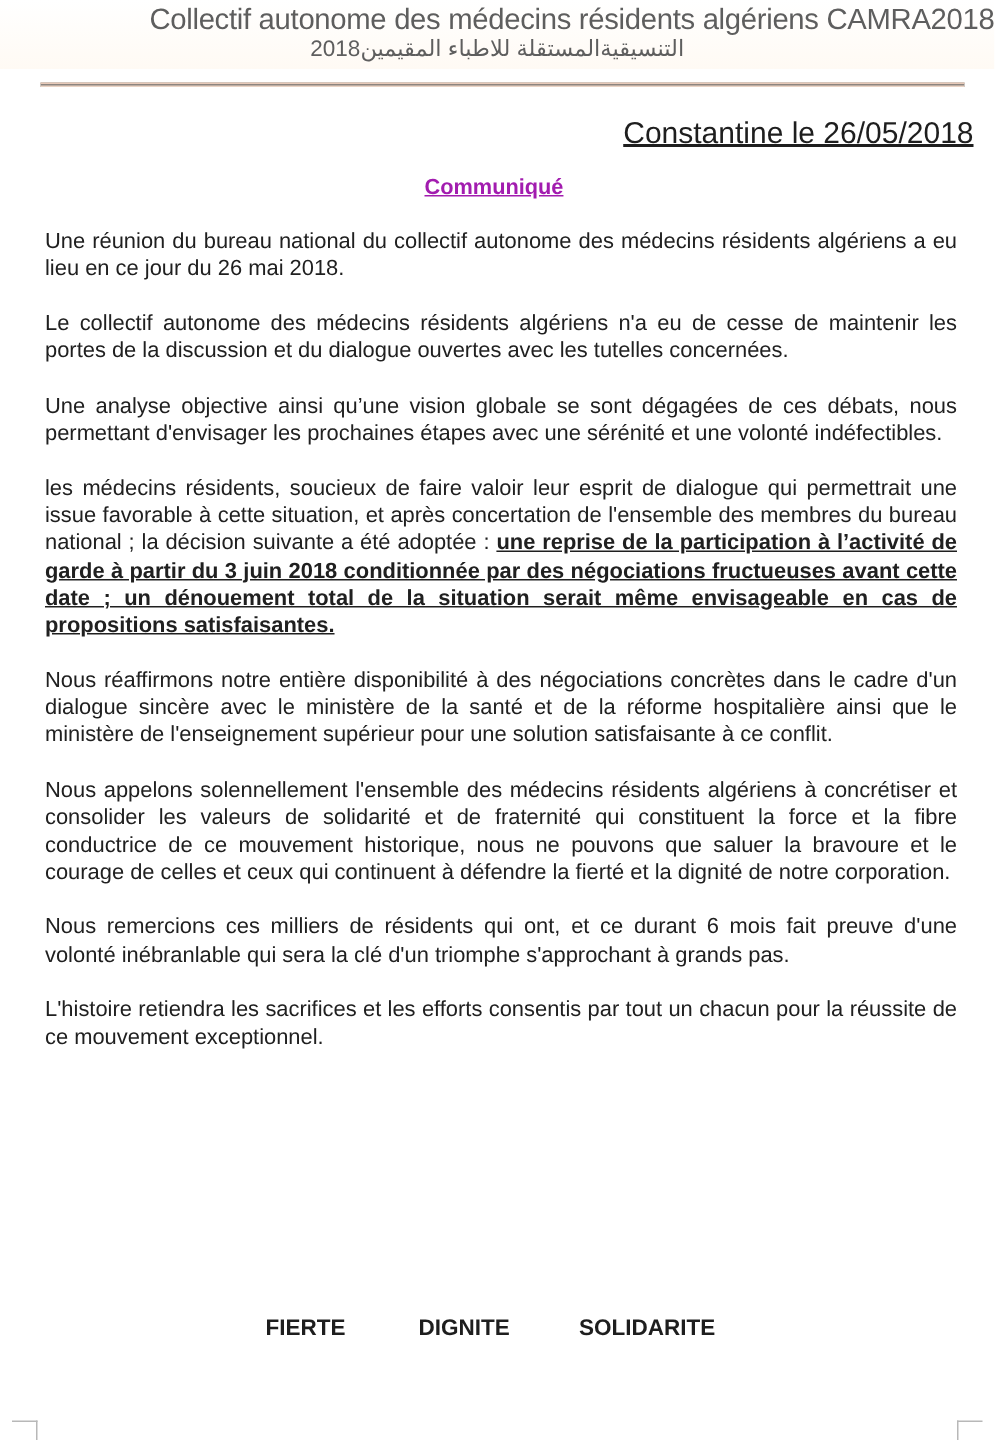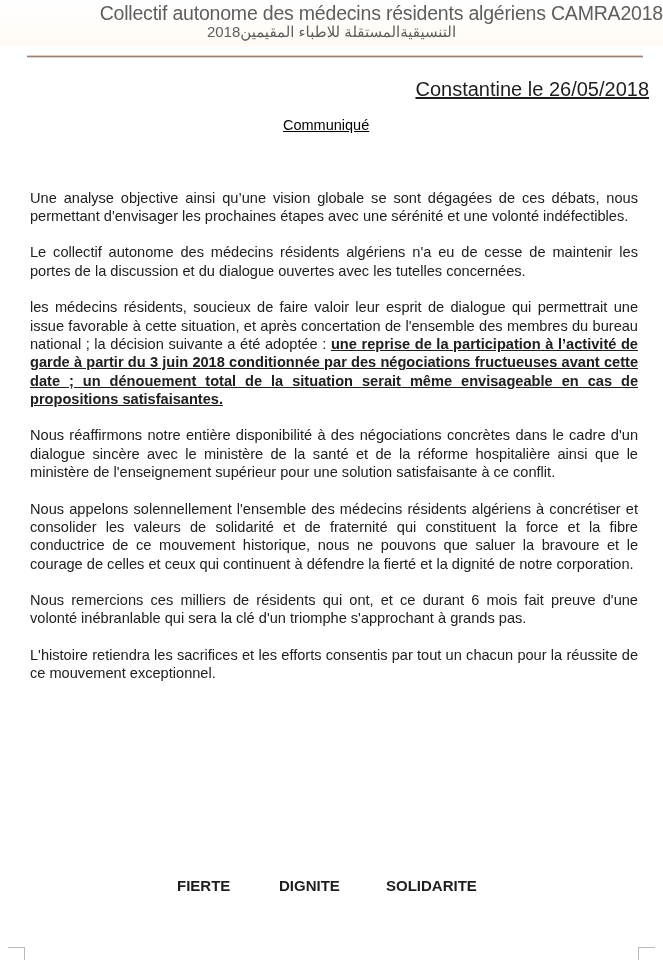--- a/index.html
+++ b/index.html
@@ -73,23 +73,23 @@
       font-size: 20px;
       text-decoration: underline;
       color: #1e1e1e;
       white-space: nowrap;
     }
     .doc-title {
       position: absolute;
       left: 283px;
       top: 117px;
       font-size: 14.5px;
-      font-weight: normal;
+      font-weight: bold;
       text-decoration: underline;
-      color: #000000;
+      color: #a21caf;
     }
     .body-text {
       position: absolute;
       left: 30px;
       width: 608px;
       top: 152px;
       font-size: 14.6px;
       line-height: 18.3px;
       text-align: justify;
       color: #202020;
@@ -128,24 +128,24 @@
   <div class="header-title">Collectif autonome des médecins résidents algériens CAMRA2018</div>
   <div class="header-arabic" dir="rtl">التنسيقيةالمستقلة للاطباء المقيمين2018</div>
 </div>
 <div class="header-rule"></div>
 
 <div class="date">Constantine le 26/05/2018</div>
 <div class="doc-title">Communiqué</div>
 
 <div class="body-text">
   <p>
-    <br>
+    <span>Une réunion du bureau national du collectif autonome des médecins résidents algériens a eu lieu en ce jour du 26 mai 2018.</span><br>
   </p>
+  <p>Le collectif autonome des médecins résidents algériens n'a eu de cesse de maintenir les portes de la discussion et du dialogue ouvertes avec les tutelles concernées.</p>
   <p>Une analyse objective ainsi qu’une vision globale se sont dégagées de ces débats, nous permettant d'envisager les prochaines étapes avec une sérénité et une volonté indéfectibles.</p>
-  <p>Le collectif autonome des médecins résidents algériens n'a eu de cesse de maintenir les portes de la discussion et du dialogue ouvertes avec les tutelles concernées.</p>
   <p>
     <span>les médecins résidents, soucieux de faire valoir leur esprit de dialogue  qui permettrait une issue favorable à cette situation, et après concertation de l'ensemble des  membres du bureau national ; la décision suivante a été adoptée :</span>
     <span class="bold-u">une reprise de la participation à l’activité de garde à partir du 3 juin 2018 conditionnée par des négociations fructueuses avant cette date ; un dénouement total de la situation serait même envisageable en cas de propositions satisfaisantes.</span>
   </p>
   <p>Nous réaffirmons notre entière disponibilité à des négociations concrètes dans le cadre d'un dialogue sincère avec le ministère de la santé et de la réforme hospitalière ainsi que le ministère de l'enseignement supérieur pour une solution satisfaisante à ce conflit.</p>
   <p>Nous appelons solennellement l'ensemble des médecins résidents algériens à concrétiser et consolider les valeurs de solidarité et de fraternité qui constituent la force et la fibre conductrice de ce mouvement historique, nous ne pouvons que saluer la bravoure et le courage de celles et ceux qui continuent à défendre la fierté et la dignité de notre corporation.</p>
   <p>Nous remercions ces milliers de résidents qui ont, et ce durant 6 mois fait preuve d'une volonté inébranlable qui sera la clé d'un triomphe s'approchant à grands pas.</p>
   <p>L'histoire retiendra les sacrifices et les efforts consentis par tout un chacun pour la réussite de ce mouvement exceptionnel.</p>
 </div>
 

